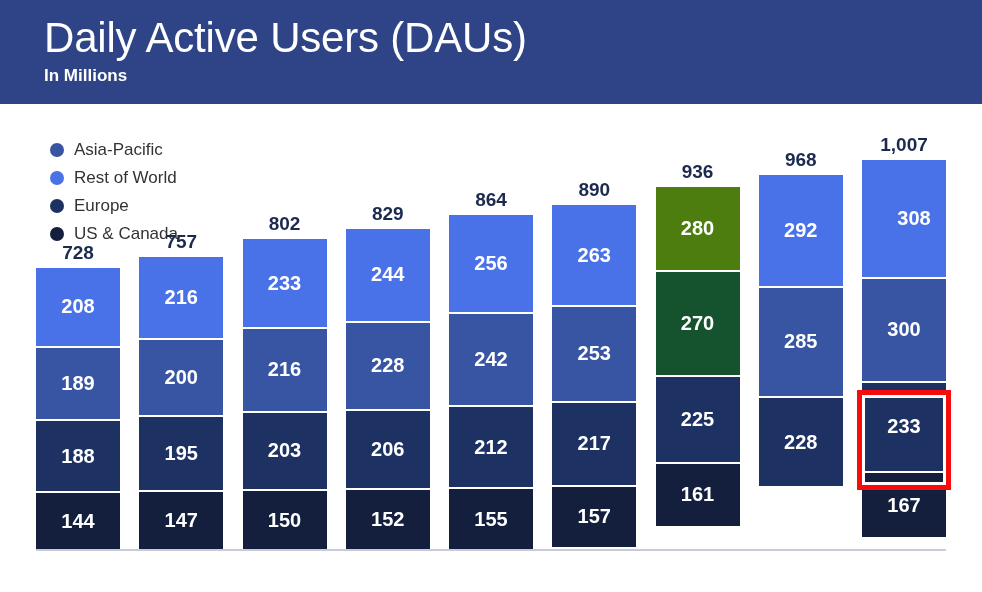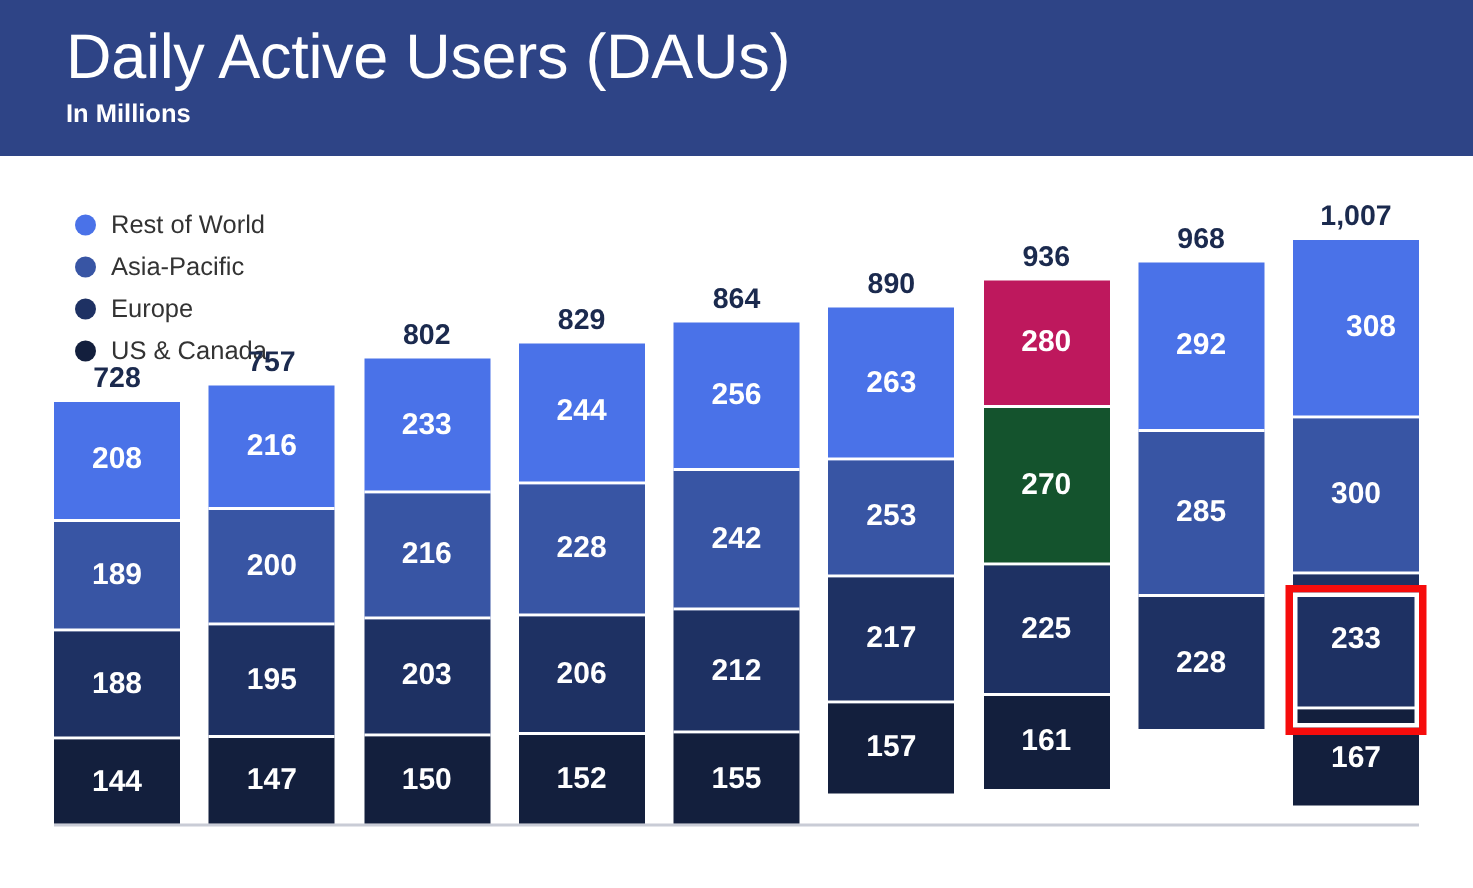--- a/index.html
+++ b/index.html
@@ -151,26 +151,26 @@
 </head>
 <body>
 
 <div id="header-band">
   <div id="chart-title">Daily Active Users (DAUs)</div>
   <div id="chart-subtitle">In Millions</div>
 </div>
 
 <div id="legend">
     <div class="legend-item">
+      <span class="legend-dot" style="background: rgb(56, 85, 164);"></span>
+      <span class="legend-label">Asia-Pacific</span>
+    </div>
+    <div class="legend-item">
       <span class="legend-dot" style="background: rgb(74, 114, 232);"></span>
       <span class="legend-label">Rest of World</span>
-    </div>
-    <div class="legend-item">
-      <span class="legend-dot" style="background: rgb(56, 85, 164);"></span>
-      <span class="legend-label">Asia-Pacific</span>
     </div>
     <div class="legend-item">
       <span class="legend-dot" style="background: rgb(30, 49, 99);"></span>
       <span class="legend-label">Europe</span>
     </div>
     <div class="legend-item">
       <span class="legend-dot" style="background: rgb(19, 31, 61);"></span>
       <span class="legend-label">US &amp; Canada</span>
     </div>
   </div>
@@ -262,35 +262,35 @@
             <span>155</span>
           </div>
         </div>
       </div>
       <div class="bar-group">
         <div class="bar-total" style="bottom: 347.803px;">890</div>
         <div class="bar-stack" style="height: 343.803px; border-radius: 10px;">
           <div class="seg" style="height: 101.596px; background: rgb(74, 114, 232);">
             <span>263</span>
           </div>
-          <div class="seg" style="height: 78px; background: rgb(56, 85, 164);">
+          <div class="seg" style="height: 96px; background: rgb(56, 85, 164);">
             <span>253</span>
           </div>
           <div class="seg" style="height: 83.8262px; background: rgb(30, 49, 99);">
             <span>217</span>
           </div>
           <div class="seg" style="height: 60.6485px; background: rgb(19, 31, 61);">
             <span>157</span>
           </div>
         </div>
       </div>
       <div class="bar-group">
         <div class="bar-total" style="bottom: 365.573px;">936</div>
         <div class="bar-stack" style="height: 361.573px;">
-          <div class="seg" style="height: 85px; background: #be185d;">
+          <div class="seg" style="height: 85px; background: #4d7c0f;">
             <span>280</span>
           </div>
           <div class="seg" style="height: 104.3px; background: #14532d;">
             <span>270</span>
           </div>
           <div class="seg" style="height: 86.9166px; background: rgb(30, 49, 99);">
             <span>225</span>
           </div>
           <div class="seg" style="height: 62.1936px; background: rgb(19, 31, 61);">
             <span>161</span>

